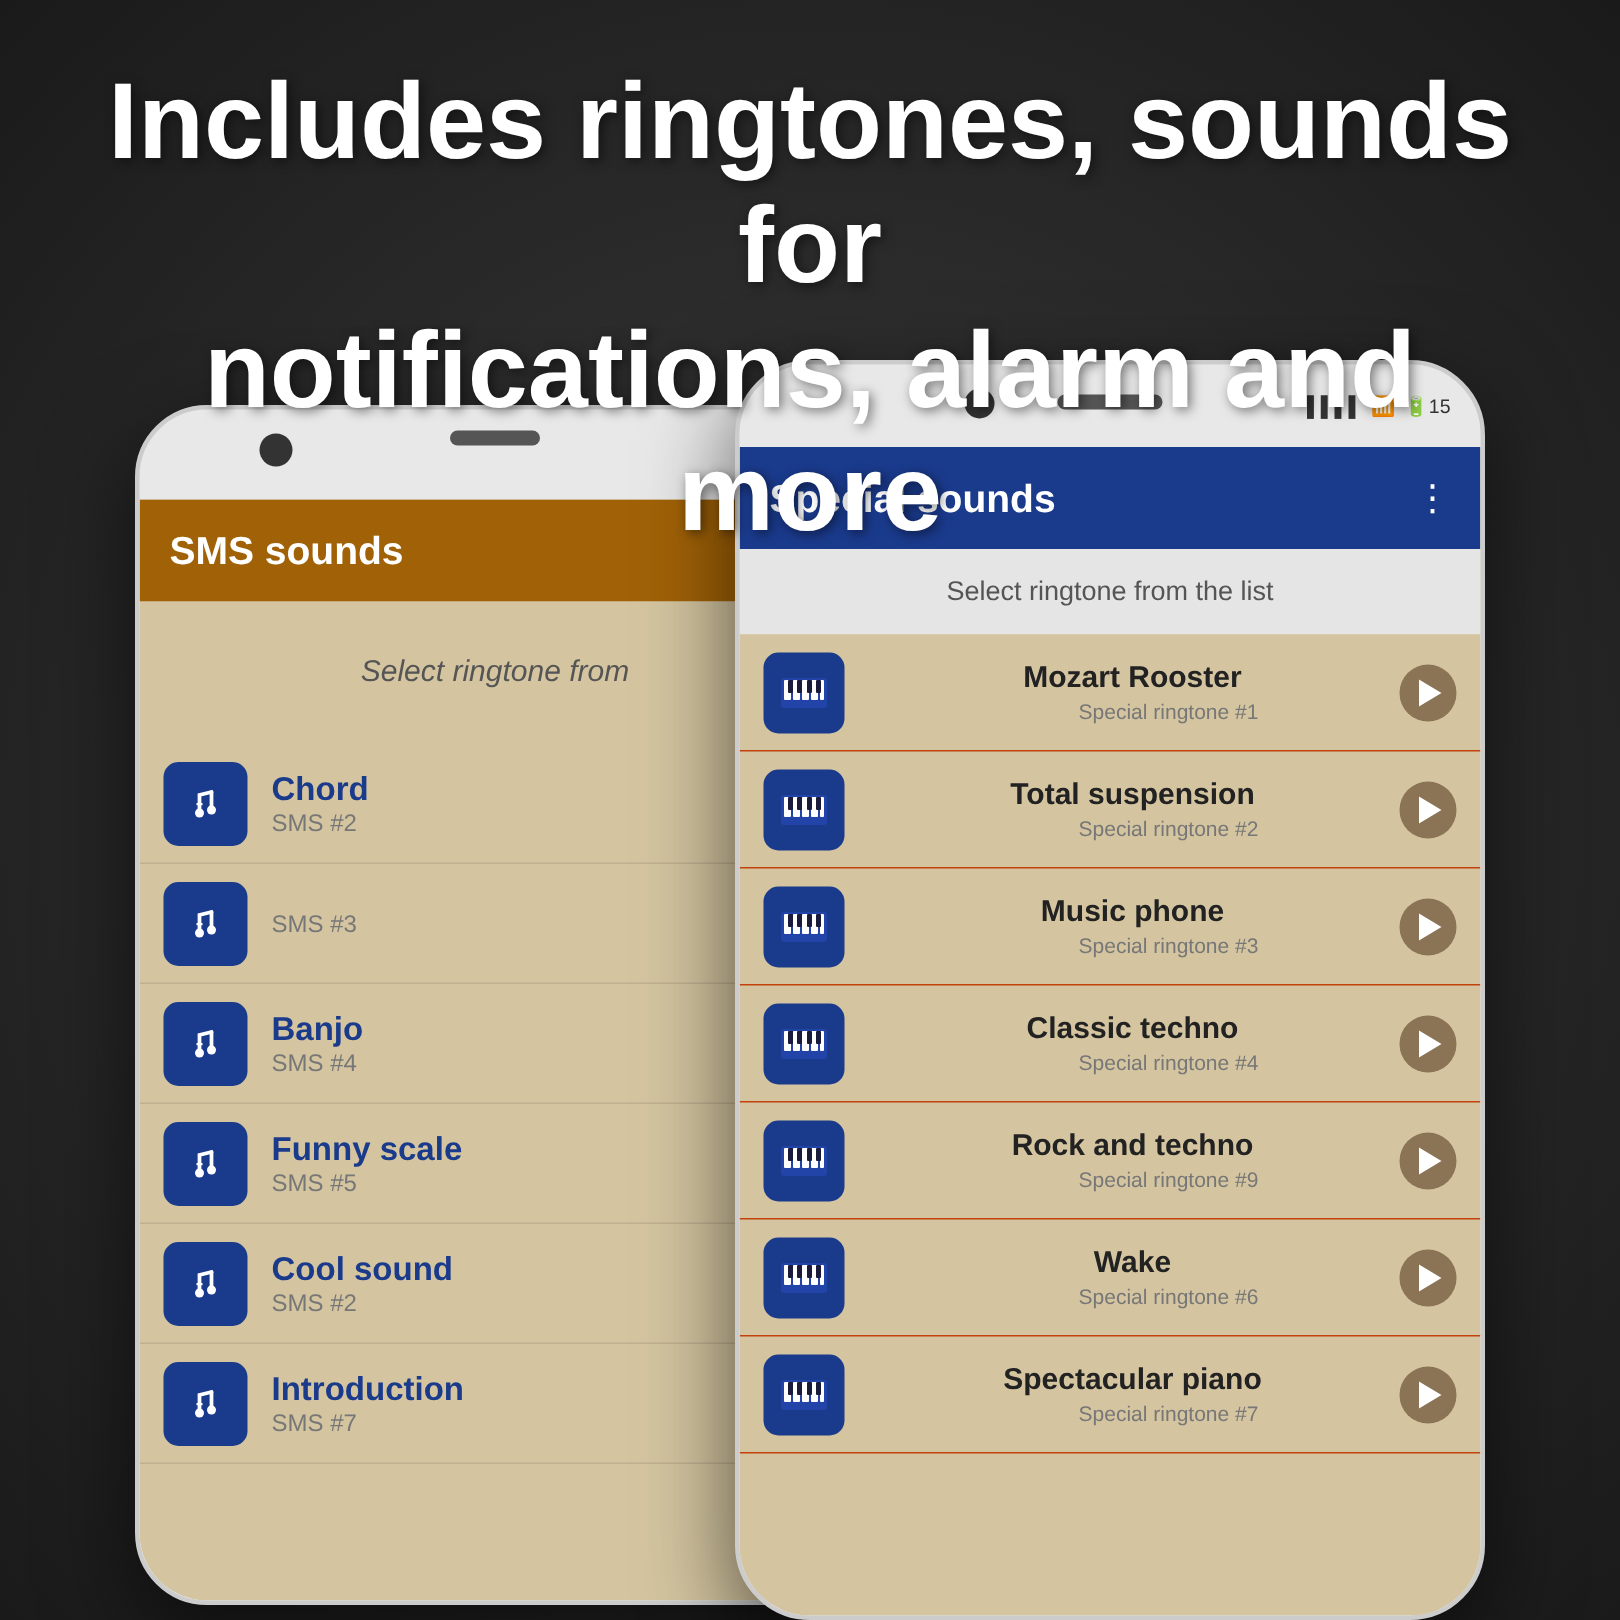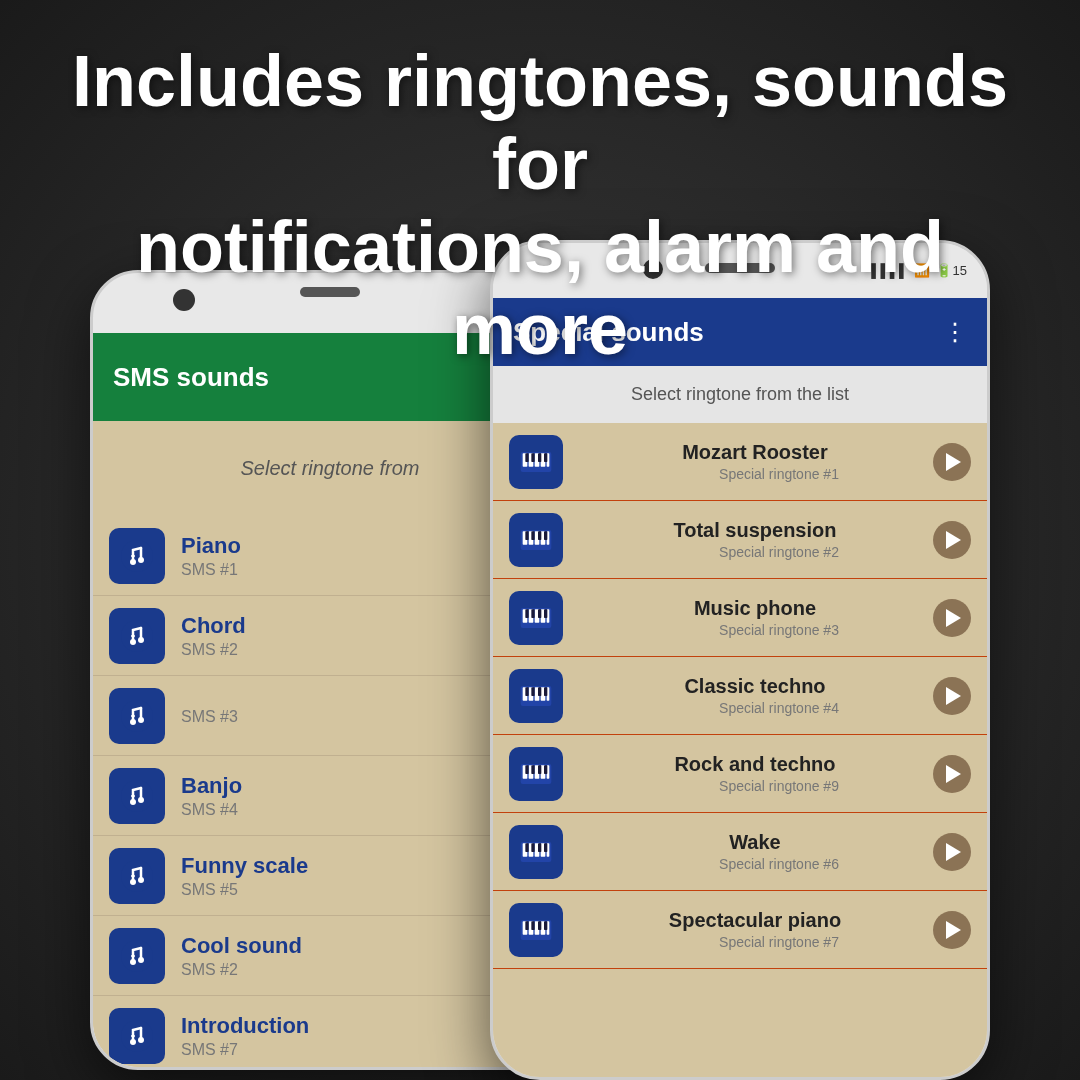--- a/index.html
+++ b/index.html
@@ -94,22 +94,22 @@
       top: 60px;
       left: 0;
       right: 0;
       bottom: 0;
       background: #d4c5a0;
       overflow: hidden;
     }
 
     
     .left-app-bar {
-      background: #15803d;
-      height: 88px;
+      background: #a16207;
+      height: 68px;
       display: flex;
       align-items: center;
       padding: 0 20px;
     }
 
     .left-app-bar-title {
       color: white;
       font-size: 26px;
       font-weight: 600;
     }
@@ -362,36 +362,20 @@
   <div class="phone-left">
     <div class="phone-left-camera"></div>
     <div class="phone-left-screen">
       <div class="left-app-bar">
         <span class="left-app-bar-title">SMS sounds</span>
       </div>
       <div class="left-subtitle">Select ringtone from</div>
       <div class="sms-list">
 
         <div id="sms-items-container">
-            <div class="sms-item">
-    <div class="sms-icon">
-                <svg viewBox="0 0 36 36" fill="none" xmlns="http://www.w3.org/2000/svg">
-  <circle cx="18" cy="18" r="16" fill="#1a3a8c"></circle>
-  <path d="M22 10v12" stroke="white" stroke-width="2.5" stroke-linecap="round"></path>
-  <path d="M22 10l-8 2v12" stroke="white" stroke-width="2.5" stroke-linecap="round"></path>
-  <circle cx="14" cy="24" r="3" fill="white"></circle>
-  <circle cx="22" cy="22" r="3" fill="white"></circle>
-  <path d="M12 18h4" stroke="white" stroke-width="1.5"></path>
-</svg>
-              </div>
-    <div class="sms-info">
-      <div class="sms-name">Piano</div>
-      <div class="sms-sub">SMS #1</div>
-    </div>
-  </div>
             <div class="sms-item">
     <div class="sms-icon">
                 <svg viewBox="0 0 36 36" fill="none" xmlns="http://www.w3.org/2000/svg">
   <circle cx="18" cy="18" r="16" fill="#1a3a8c"></circle>
   <path d="M22 10v12" stroke="white" stroke-width="2.5" stroke-linecap="round"></path>
   <path d="M22 10l-8 2v12" stroke="white" stroke-width="2.5" stroke-linecap="round"></path>
   <circle cx="14" cy="24" r="3" fill="white"></circle>
   <circle cx="22" cy="22" r="3" fill="white"></circle>
   <path d="M12 18h4" stroke="white" stroke-width="1.5"></path>
 </svg>

